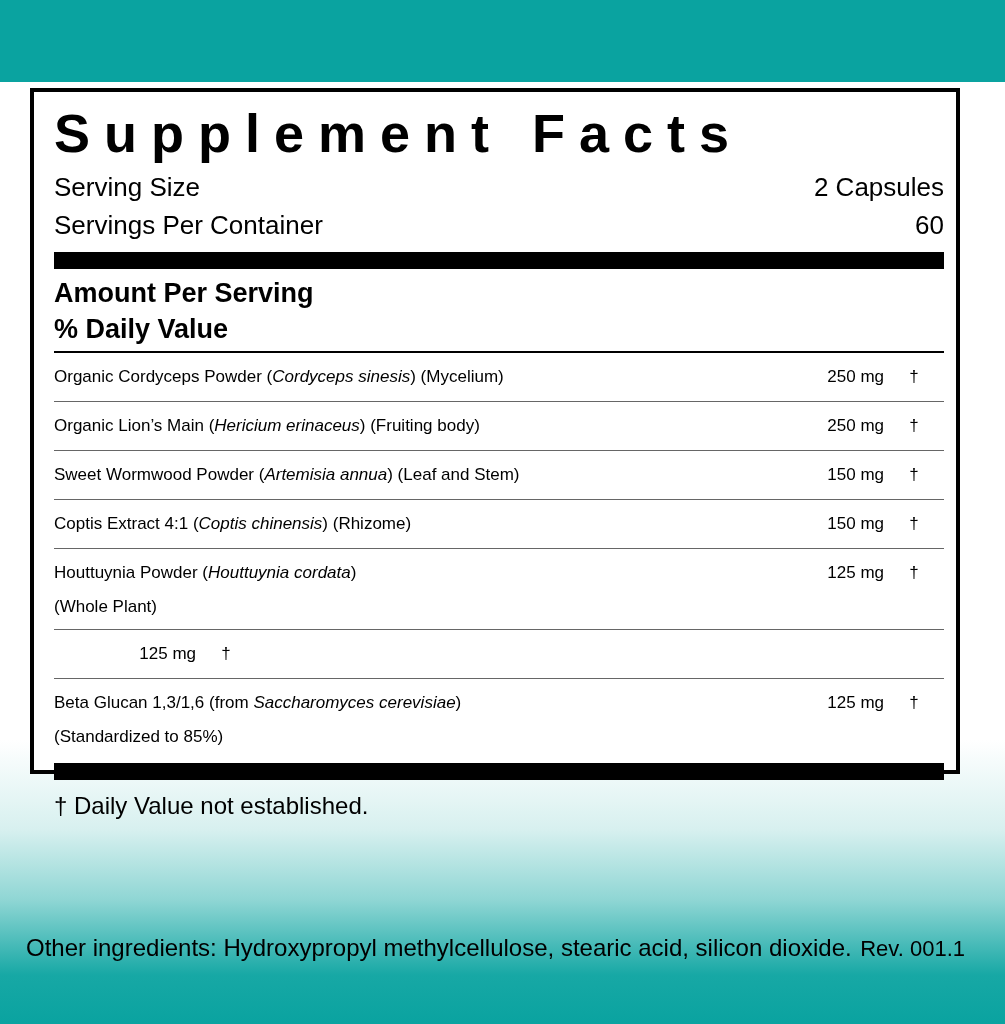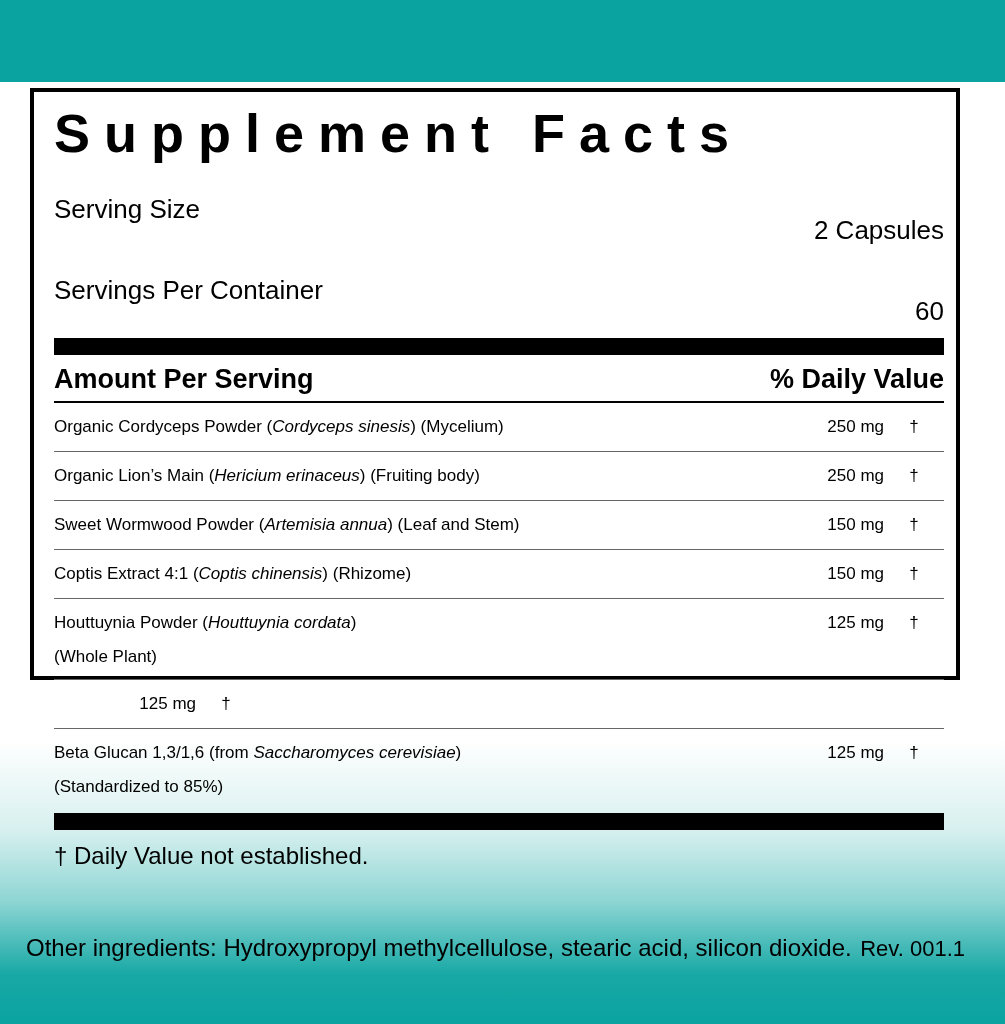--- a/index.html
+++ b/index.html
@@ -28,21 +28,21 @@
       #17a8a5 975px,
       #0aa3a0 1024px);
   }
 
   
   .facts-panel {
     position: absolute;
     left: 30px;
     top: 88px;
     width: 930px;
-    height: 592px;
+    height: 686px;
     background: #ffffff;
     border: 4px solid #000000;
     box-sizing: border-box;
   }
 
   .inner {
     position: absolute;
     left: 20px;
     top: 8px;
     width: 890px;
@@ -60,38 +60,39 @@
   .serving-row {
     display: flex;
     justify-content: space-between;
     align-items: center;
     font-size: 26px;
     color: #000;
     line-height: 34px;
     margin-top: 4px;
   }
   .serving-row .lbl { text-align: left; }
-  .serving-row .val { text-align: right; margin-top: 43px; }
+  .serving-row .val { text-align: right; }
 
   .bar-thick {
     height: 17px;
     background: #000;
     margin-top: 10px;
   }
 
   .aps-row {
     display: flex;
     justify-content: space-between;
     align-items: baseline;
     font-size: 27px;
     font-weight: bold;
     color: #000;
     line-height: 36px;
     padding-top: 6px;
     padding-bottom: 4px;
+    flex-direction: column;
   }
 
   .rule {
     height: 2px;
     background: #000;
   }
   .rule-thin {
     height: 1px;
     background: #666;
   }

